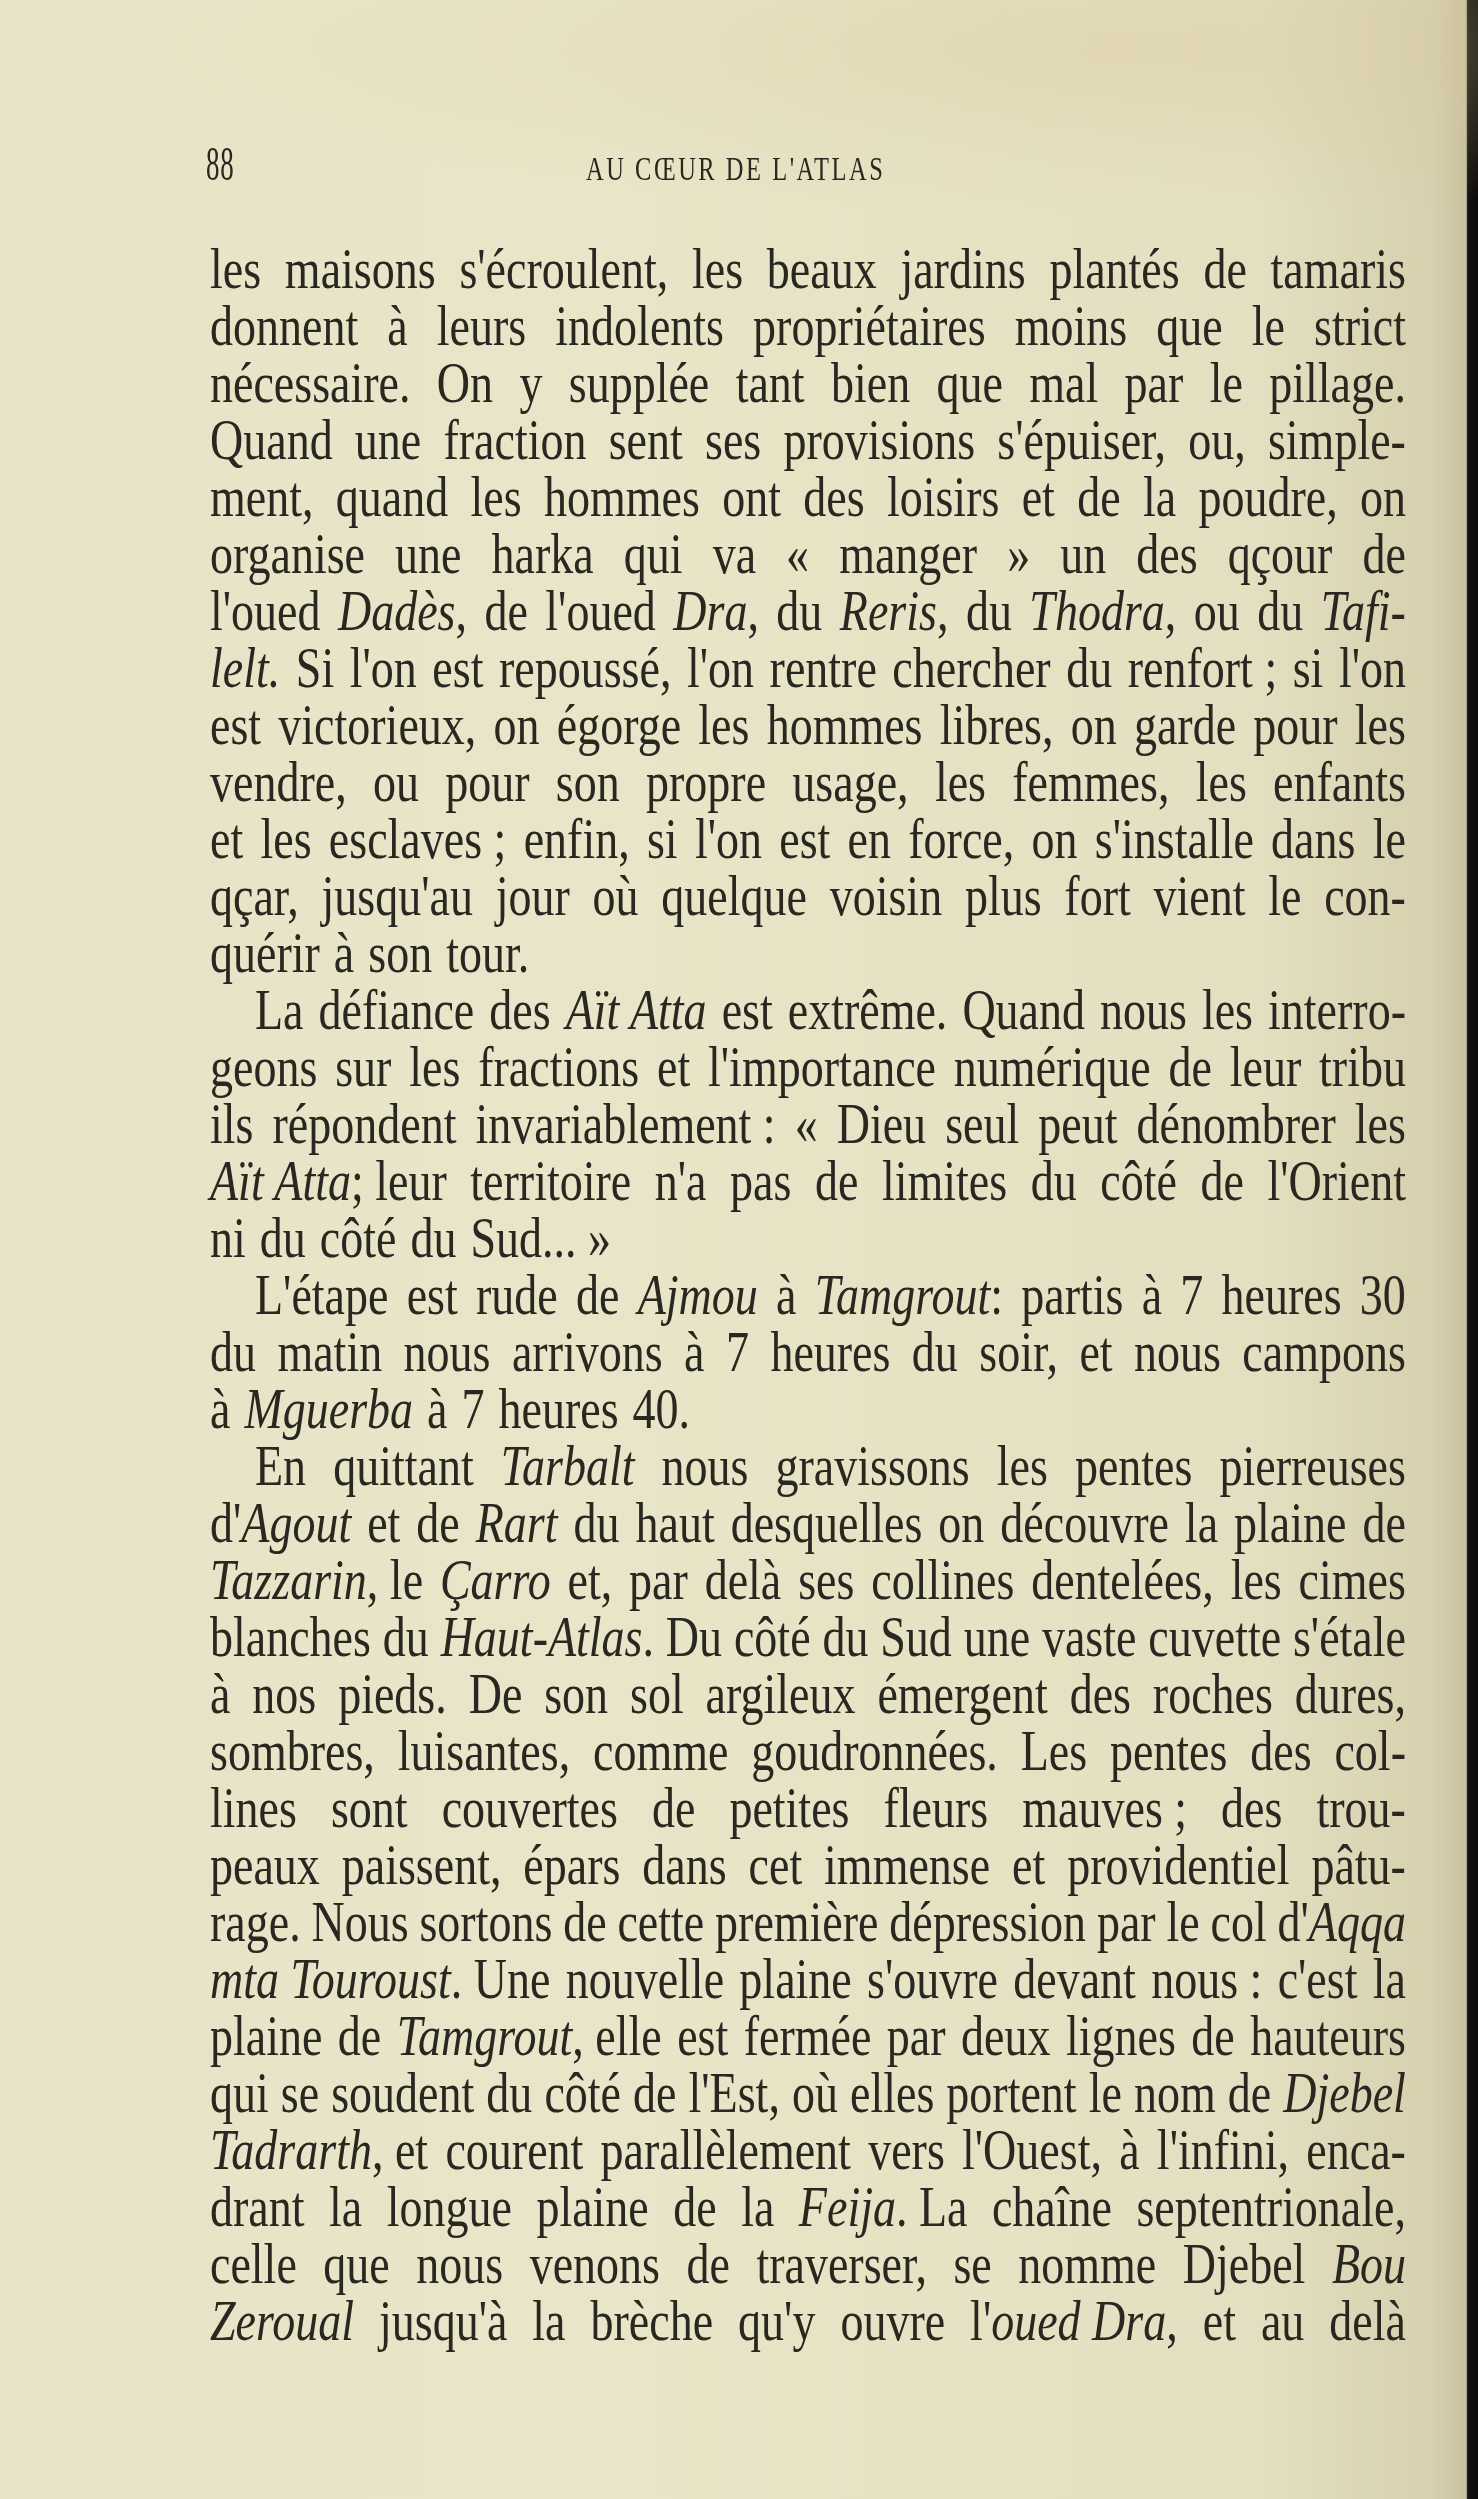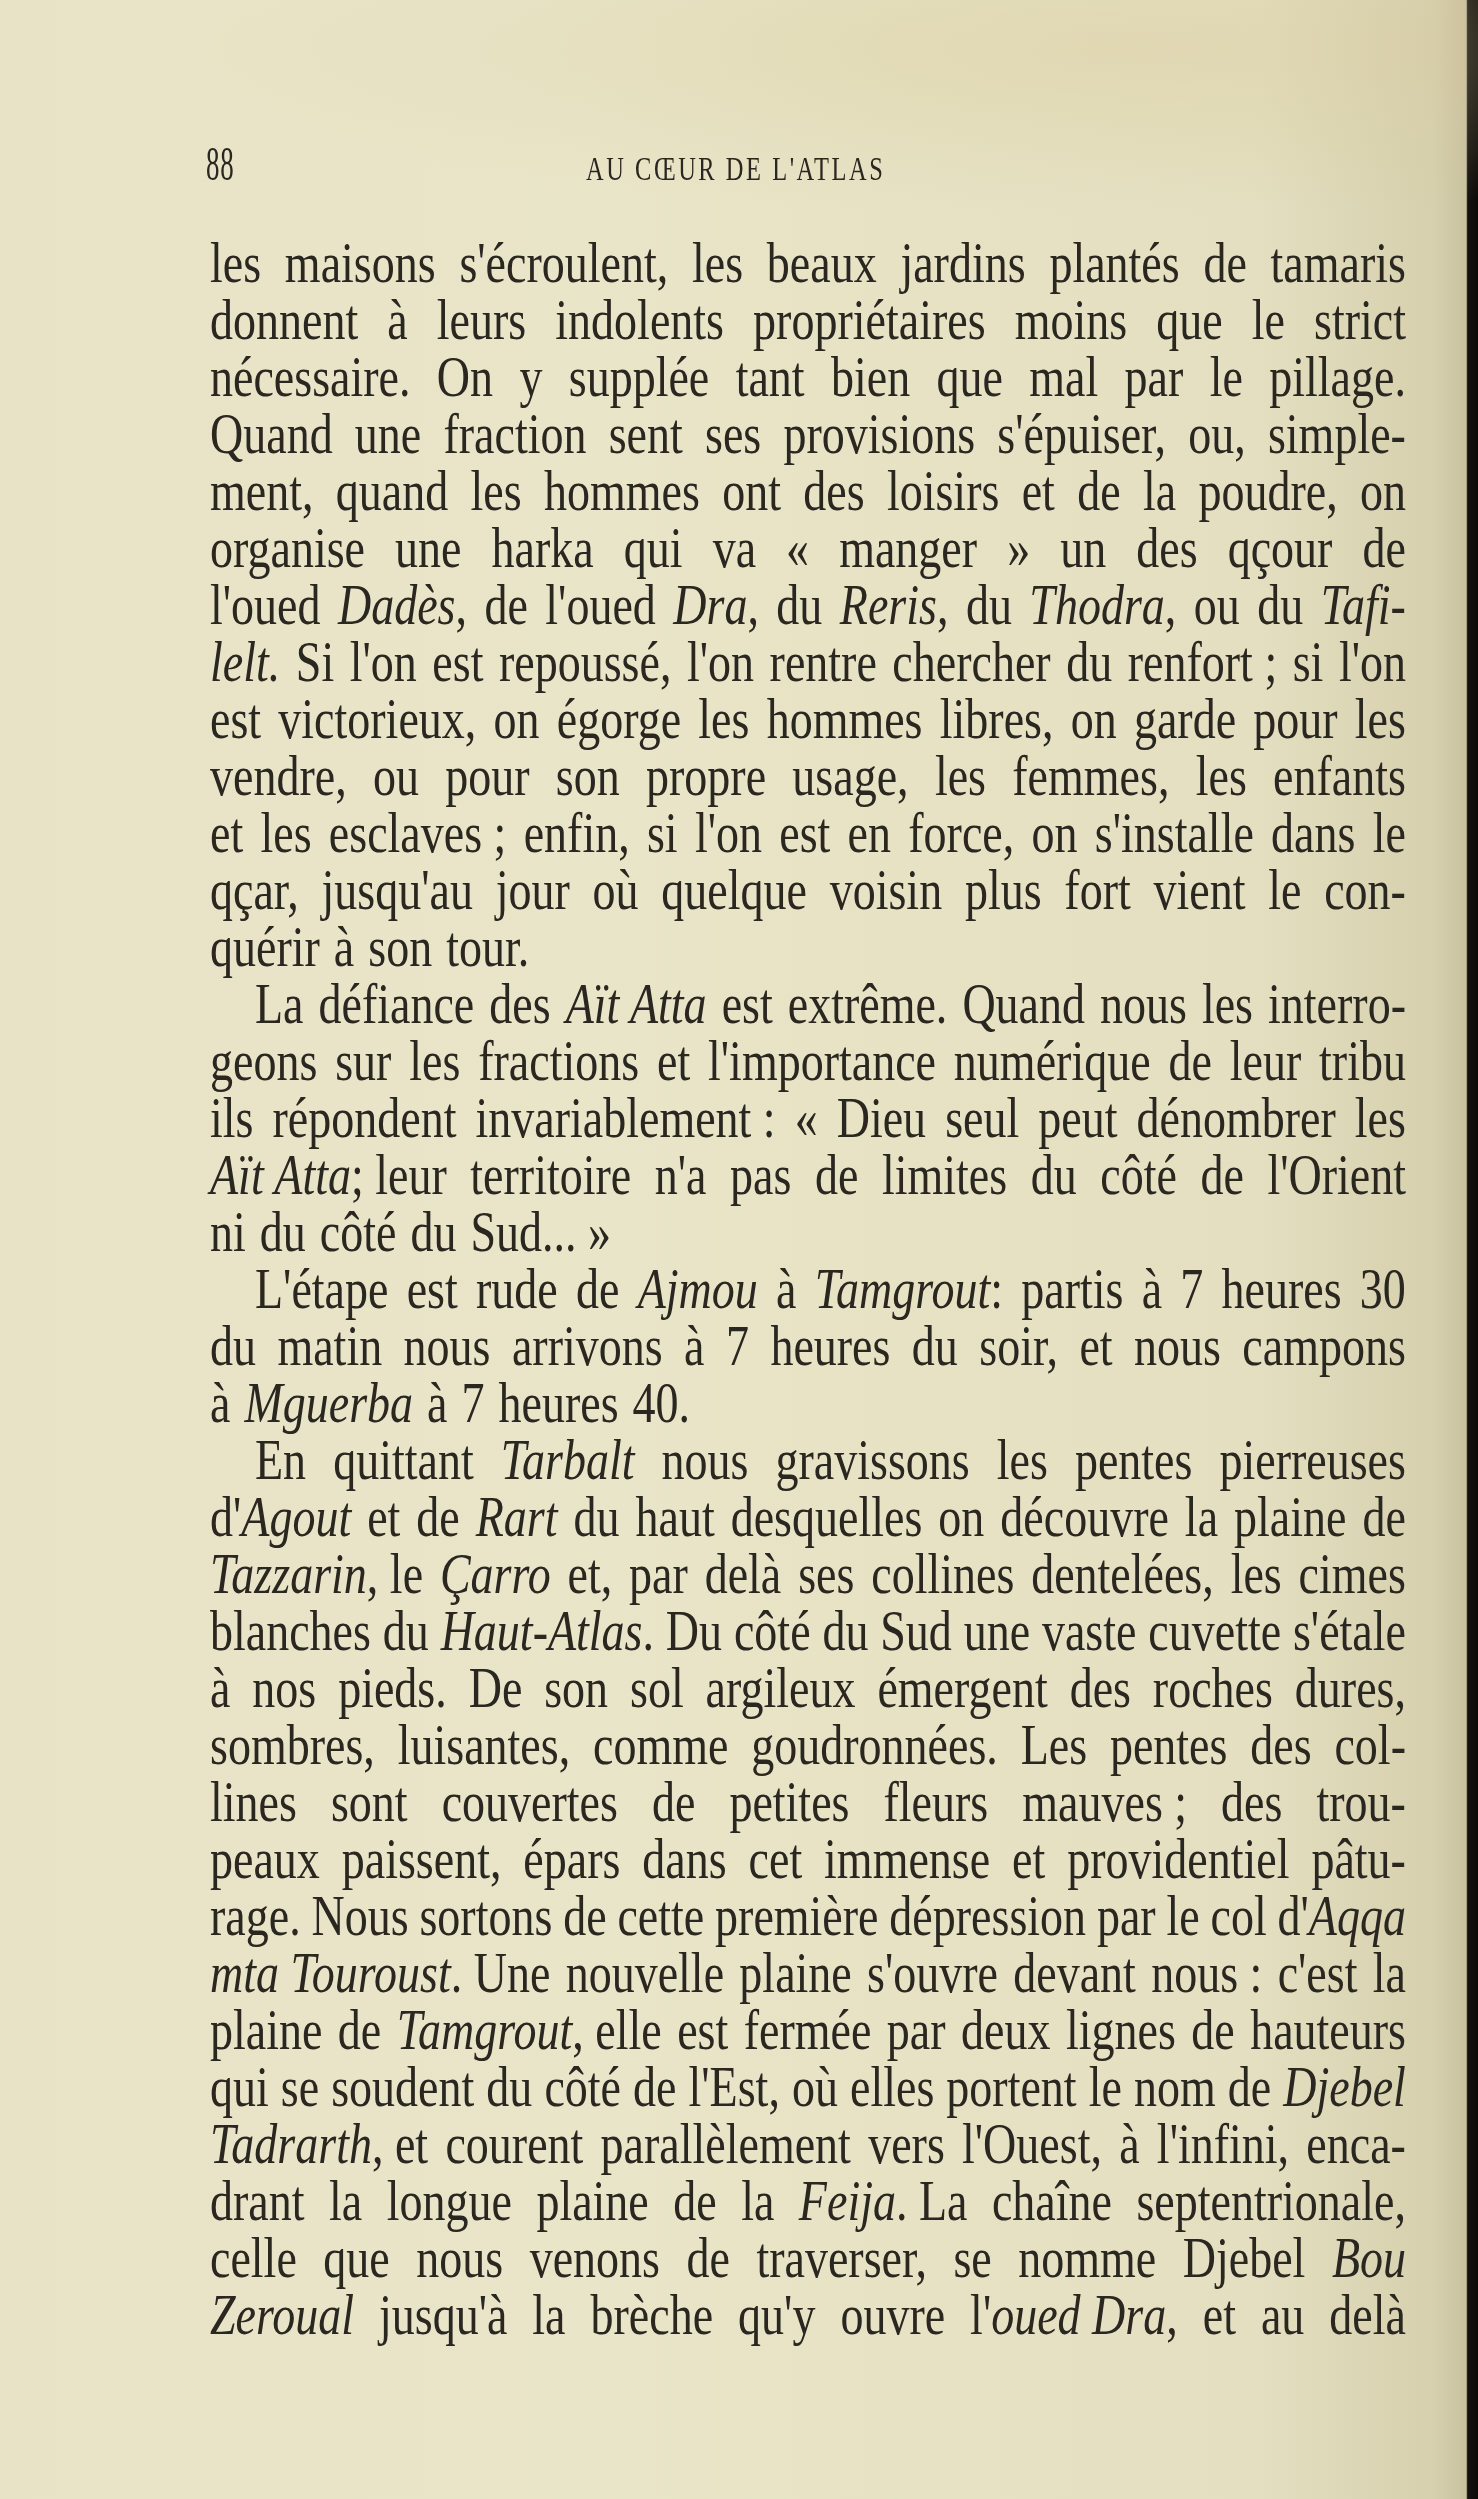--- a/index.html
+++ b/index.html
@@ -38,21 +38,21 @@
       font-size: 34px;
       letter-spacing: 3.5px;
       transform: scaleX(0.72);
       transform-origin: left top;
       font-variant: small-caps;
       white-space: nowrap;
     }
     .body-text {
       position: absolute;
       left: 210px;
-      top: 234px;
+      top: 240px;
       width: 1196px;
       text-align: center;
     }
     .line {
       height: 57px;
       line-height: 57px;
       font-size: 46px;
       white-space: nowrap;
       display: flex;
       justify-content: space-between;

